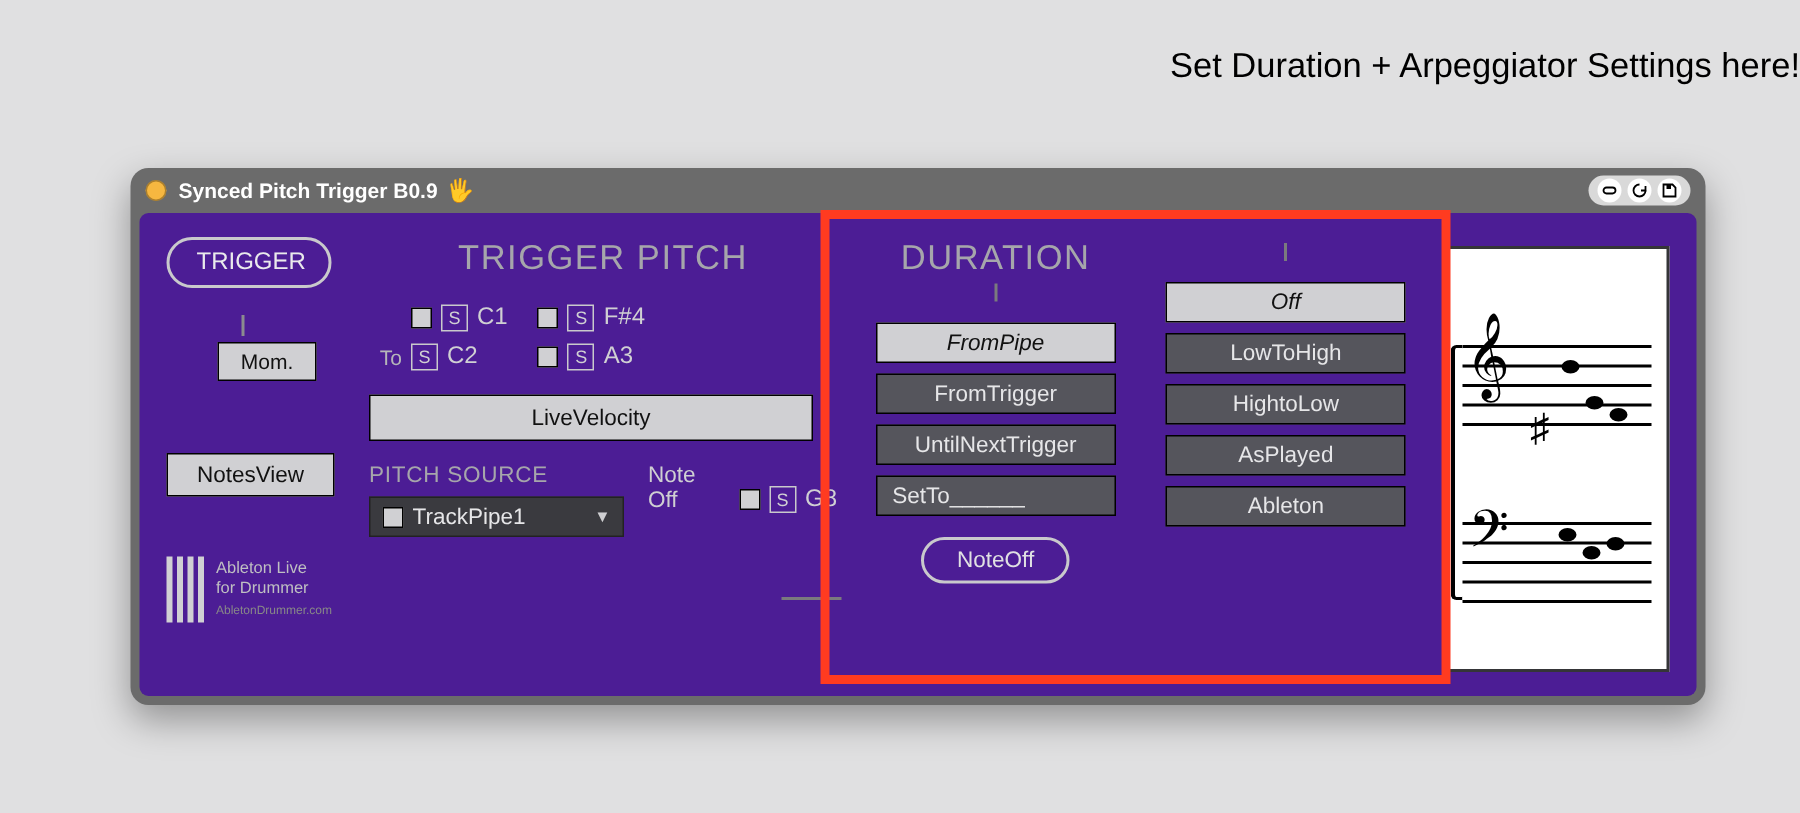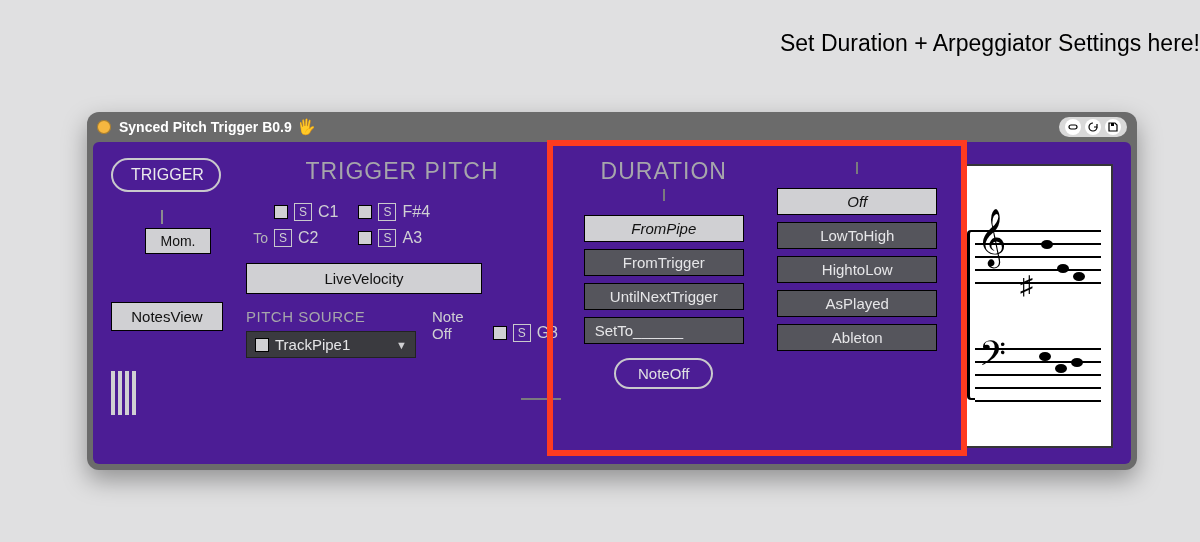--- a/index.html
+++ b/index.html
@@ -125,21 +125,21 @@
   .col-pitch .heading { text-align:center; margin-bottom:18px; }
   .pitch-top { display:flex; gap:20px; }
   .pitch-left, .pitch-right { display:flex; flex-direction:column; gap:8px; }
   .note-row { display:flex; align-items:center; gap:6px; }
   .to-label { color:#b5b5b9; font-size:14px; width:22px; text-align:right; }
   .led { width:14px; height:14px; background:#d0d0d3; border:1px solid #000; cursor:pointer; }
   .s-btn { width:18px; height:18px; border:1px solid #c9c9cc; color:#d0d0d3; font-size:12px; display:flex; align-items:center; justify-content:center; background:transparent; cursor:pointer; }
   .note-name { color:#d0d0d3; font-size:16px; }
   .live-vel {
     margin-top:16px;
-    width: 236px;
+    width: 296px;
     background:#d0d0d3; color:#111;
     text-align:center; font-size:15px;
     padding:6px 0; border:1px solid #000; cursor:pointer;
   }
   .pitch-bot { display:flex; gap:16px; margin-top:14px; }
   .psrc-label { color:#a6a6ab; font-size:15px; letter-spacing:0.5px; margin-bottom:6px; }
   .psrc-select {
     display:flex; align-items:center; gap:6px;
     background:#3a3a3f; border:1px solid #222; padding:4px 8px;
     width:170px; cursor:pointer;
@@ -252,20 +252,25 @@
       <div class="connector-v"></div>
       <div class="mom-btn" style="margin-top:-14px">Mom.</div>
       <div class="notesview-btn">NotesView</div>
       <div class="logo-block">
         <div class="logo-bars">
             <span></span>
             <span></span>
             <span></span>
             <span></span>
           </div>
+        <div class="logo-text">
+          <span>Ableton Live</span><br>
+          <span>for Drummer</span><br>
+          <span class="logo-subs">AbletonDrummer.com</span>
+        </div>
       </div>
     </div>
 
     <div class="col col-pitch">
       <div class="heading">TRIGGER PITCH</div>
       <div class="pitch-top">
         <div class="pitch-left">
           <div class="note-row">
             <span class="to-label"></span>
             <span class="led"></span>

